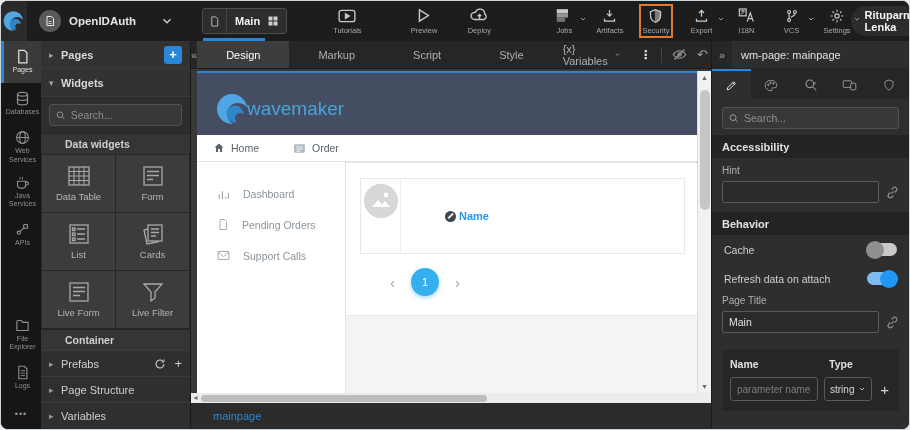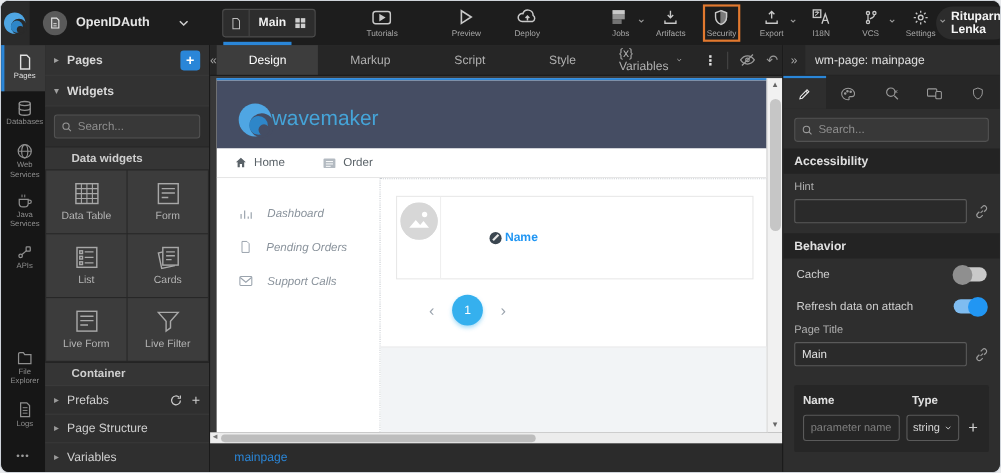--- a/index.html
+++ b/index.html
@@ -82,21 +82,21 @@
   .ct-icons .cicon { color:#9a9a9a; cursor:pointer; display:flex; align-items:center; font-size:13px; }
 
   .canvas-wrap { flex:1; position:relative; padding:2px 14px 0 6px; min-height:0; }
   .canvas-page { width:100%; height:100%; background:#fff; border-top:2px solid #2a86d8; display:flex; flex-direction:column; overflow:hidden; }
   .cv-header { height:62px; flex:0 0 62px; background:#454d63; display:flex; align-items:flex-end; padding:0 0 6px 16px; }
   .brand-wrap { display:flex; align-items:center; }
   .brand-text { color:#45a4d8; font-size:19px; margin-left:-6px; }
   .cv-nav { height:27px; flex:0 0 27px; background:#fff; border-bottom:1px solid #e4e4e4; display:flex; align-items:center; padding-left:16px; gap:34px; }
   .cv-nav-item { display:flex; align-items:center; gap:6px; color:#5a6268; font-size:10.5px; cursor:pointer; }
   .cv-content { flex:1; display:flex; min-height:0; }
-  .cv-menu { width:148px; flex:0 0 148px; background:#fff; padding-top:16px;font-style:italic; }
+  .cv-menu { width:148px; flex:0 0 148px; background:#fff; padding-top:16px; }
   .cv-menu-item { display:flex; align-items:center; gap:13px; padding:0 0 0 20px; height:31px; color:#8a939c; font-size:10.5px; cursor:pointer; }
   .cv-menu-item .micon { color:#9aa3ad; display:flex; align-items:center; }
   .cv-main { flex:1; background:#fff; border-left:1px dotted #c9cdd2; border-top:1px dotted #c9cdd2; padding:15px 12px 0 14px;
              display:flex; flex-direction:column; position:relative; }
   .cv-card { border:1px solid #e8e8e8; background:#fff; height:76px; display:flex; }
   .cv-card .img-cell { width:40px; flex:0 0 40px; border-right:1px solid #efefef; display:flex; align-items:flex-start; justify-content:center; padding-top:5px; }
   .ph-circle { width:34px; height:34px; border-radius:50%; background:#d7d7d7; display:flex; align-items:center; justify-content:center; overflow:hidden; }
   .cv-card .card-body { flex:1; display:flex; align-items:center; padding-left:44px; }
   .name-link { display:flex; align-items:center; gap:3px; cursor:pointer; }
   .bind-dot { width:11px; height:11px; border-radius:50%; background:#3b4650; display:inline-flex; align-items:center; justify-content:center; }

